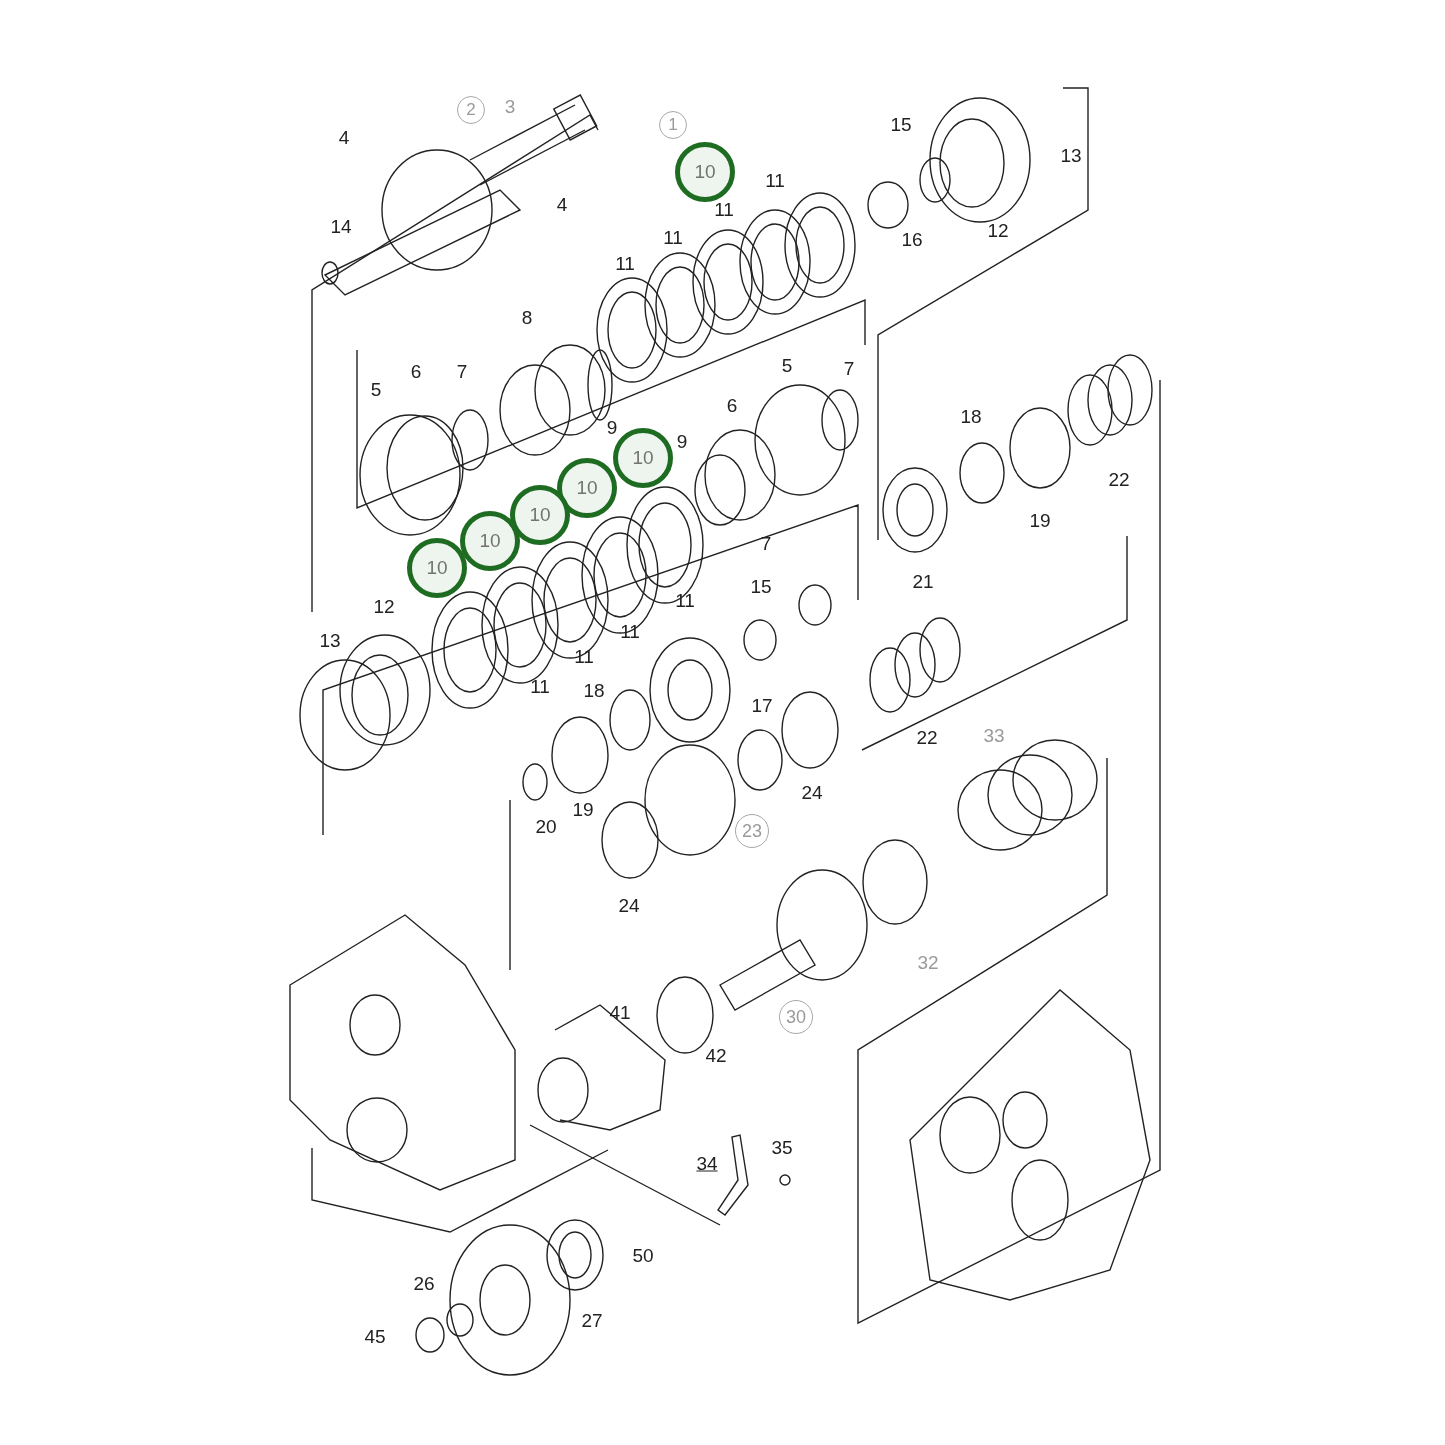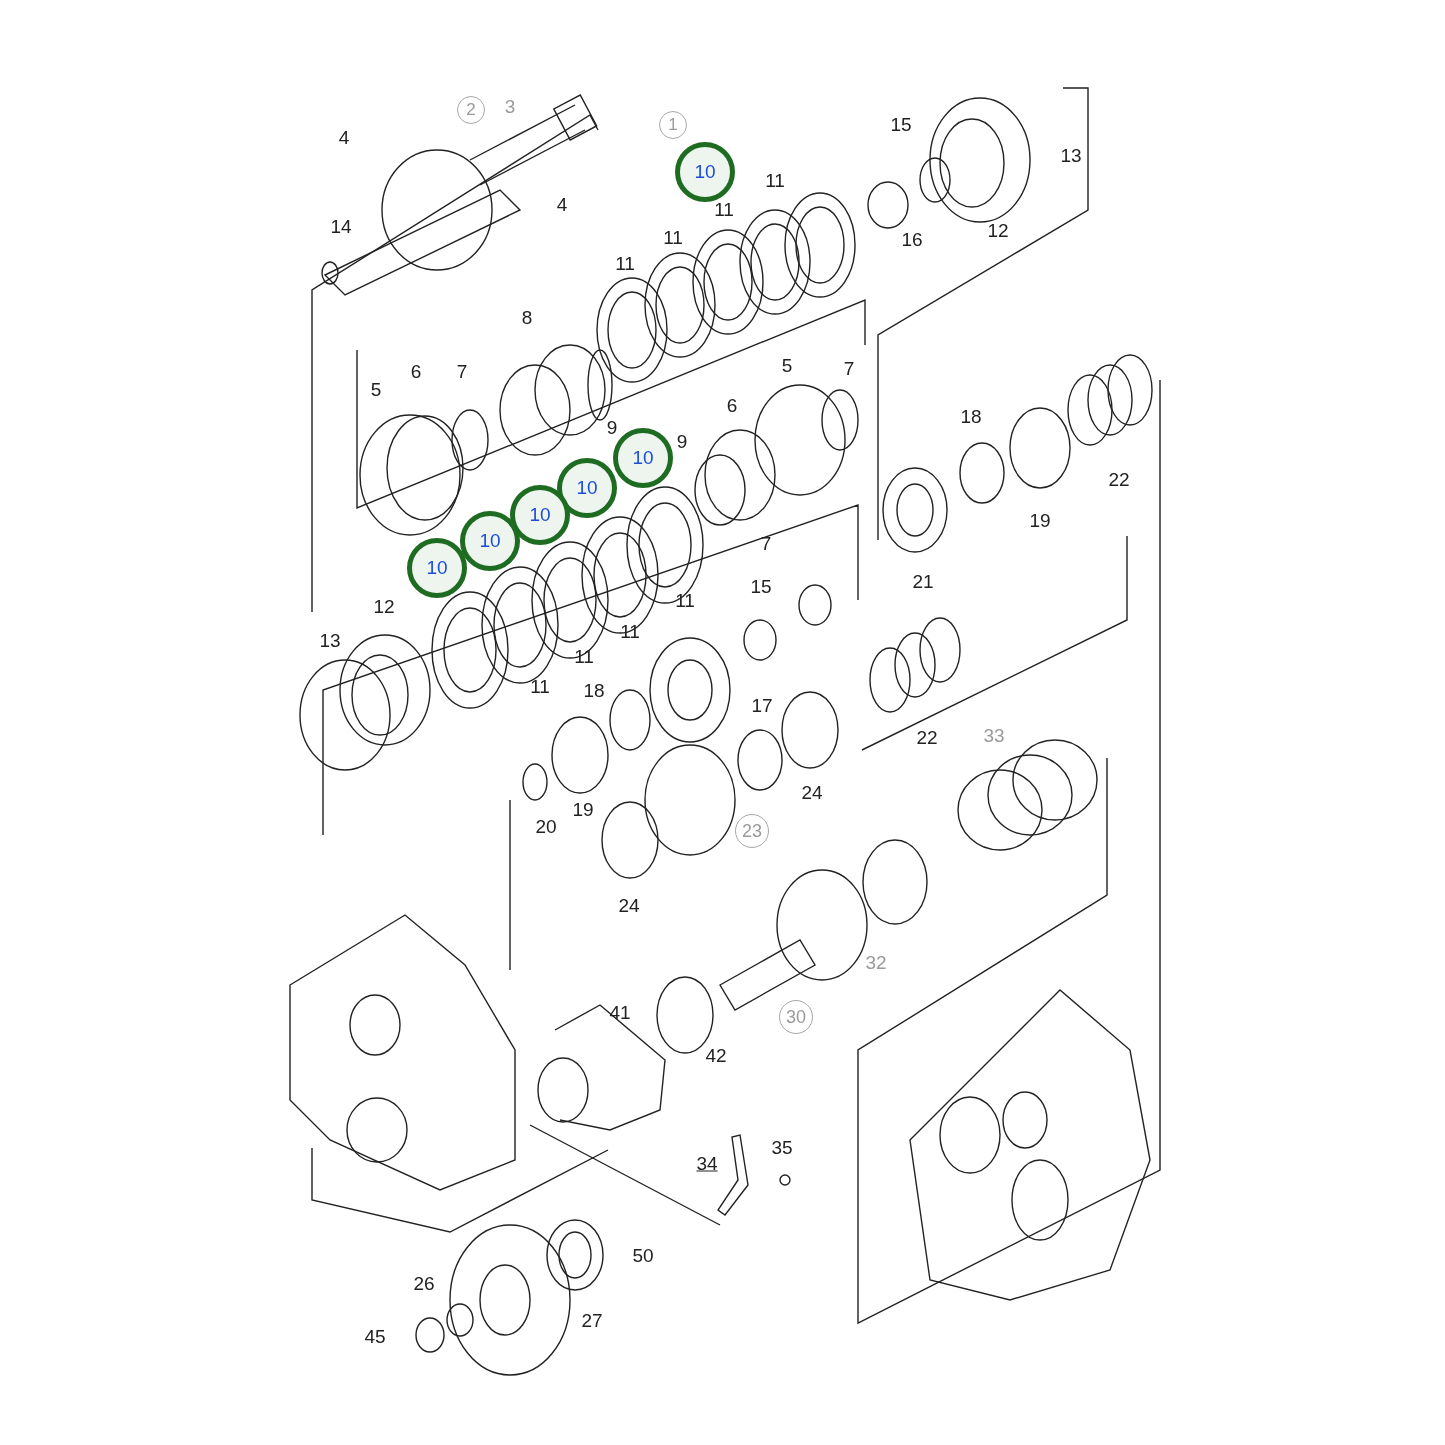--- a/index.html
+++ b/index.html
@@ -3,21 +3,21 @@
 <meta charset="utf-8">
 <style>
   html,body{margin:0;padding:0;background:#ffffff;}
   body{width:1445px;height:1445px;position:relative;overflow:hidden;font-family:"Liberation Sans",sans-serif;}
   #stage{position:absolute;left:0;top:0;width:1445px;height:1445px;}
   svg{position:absolute;left:0;top:0;}
   .lbl{position:absolute;font-family:"Liberation Sans",sans-serif;font-size:19px;color:#222;line-height:1;white-space:nowrap;transform:translate(-50%,-50%);}
   .lbl.gray{color:#9a9a9a;}
   .circ{position:absolute;border:1.5px solid #a8a8a8;border-radius:50%;color:#9a9a9a;display:flex;align-items:center;justify-content:center;font-size:17px;transform:translate(-50%,-50%);width:26px;height:26px;}
   .circ.lg{width:32px;height:32px;font-size:18px;}
-  .hl{position:absolute;width:50px;height:50px;border:5px solid #1e6b22;border-radius:50%;background:#eef5ee;display:flex;align-items:center;justify-content:center;font-size:19px;color:#1d4ed8;transform:translate(-50%,-50%);box-sizing:content-box;text-align:right;}
+  .hl{position:absolute;width:50px;height:50px;border:5px solid #1e6b22;border-radius:50%;background:#eef5ee;display:flex;align-items:center;justify-content:center;font-size:19px;color:#737373;transform:translate(-50%,-50%);box-sizing:content-box;text-align:right;}
 </style>
 </head>
 <body>
 
 <div id="stage">
   <svg width="1445" height="1445" viewBox="0 0 1445 1445">
     <g fill="none" stroke="#222" stroke-width="1.4">
 
       <polyline points="312,612 312,290 590,115 598,130"></polyline>
       <polyline points="357,350 357,508 865,300 865,345"></polyline>
@@ -206,21 +206,21 @@
   <div class="lbl" style="left:330px;top:640px;">13</div>
   <div class="lbl" style="left:761px;top:586px;">15</div>
   <div class="lbl" style="left:594px;top:690px;">18</div>
   <div class="lbl" style="left:762px;top:705px;">17</div>
   <div class="lbl" style="left:927px;top:737px;">22</div>
   <div class="lbl gray" style="left:994px;top:735px;">33</div>
   <div class="lbl" style="left:583px;top:809px;">19</div>
   <div class="lbl" style="left:546px;top:826px;">20</div>
   <div class="lbl" style="left:812px;top:792px;">24</div>
   <div class="lbl" style="left:629px;top:905px;">24</div>
-  <div class="lbl gray" style="left:876px;top:962px;text-align:right;">32</div>
+  <div class="lbl gray" style="left:928px;top:962px;text-align:right;">32</div>
   <div class="lbl" style="left:620px;top:1012px;">41</div>
   <div class="lbl" style="left:716px;top:1055px;">42</div>
   <div class="lbl" style="left:707px;top:1163px;text-decoration:underline;">34</div>
   <div class="lbl" style="left:782px;top:1147px;">35</div>
   <div class="lbl" style="left:643px;top:1255px;">50</div>
   <div class="lbl" style="left:424px;top:1283px;">26</div>
   <div class="lbl" style="left:592px;top:1320px;">27</div>
   <div class="lbl" style="left:375px;top:1336px;">45</div>
 </div>
 

